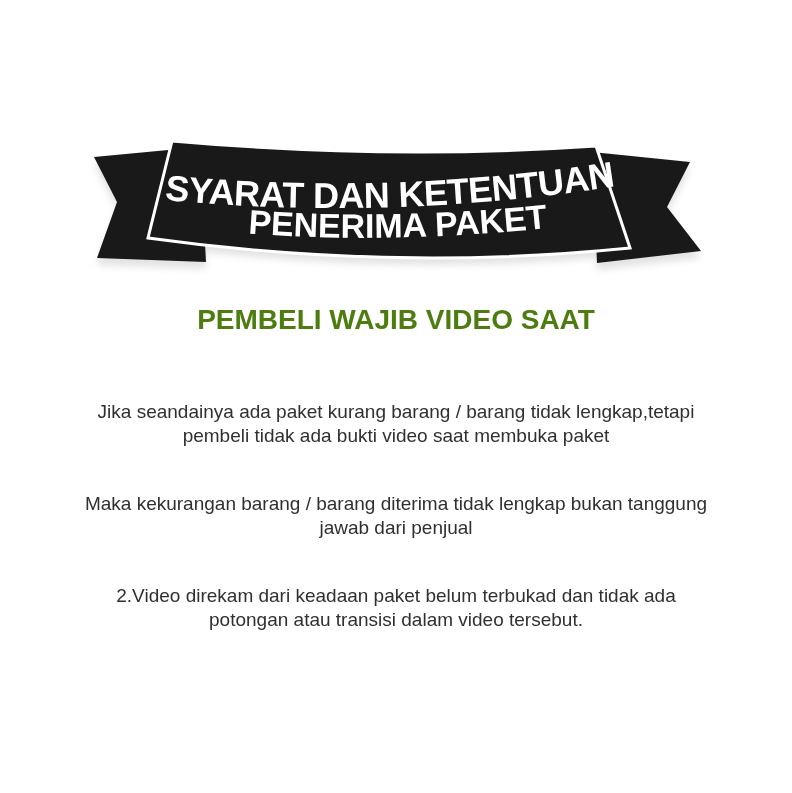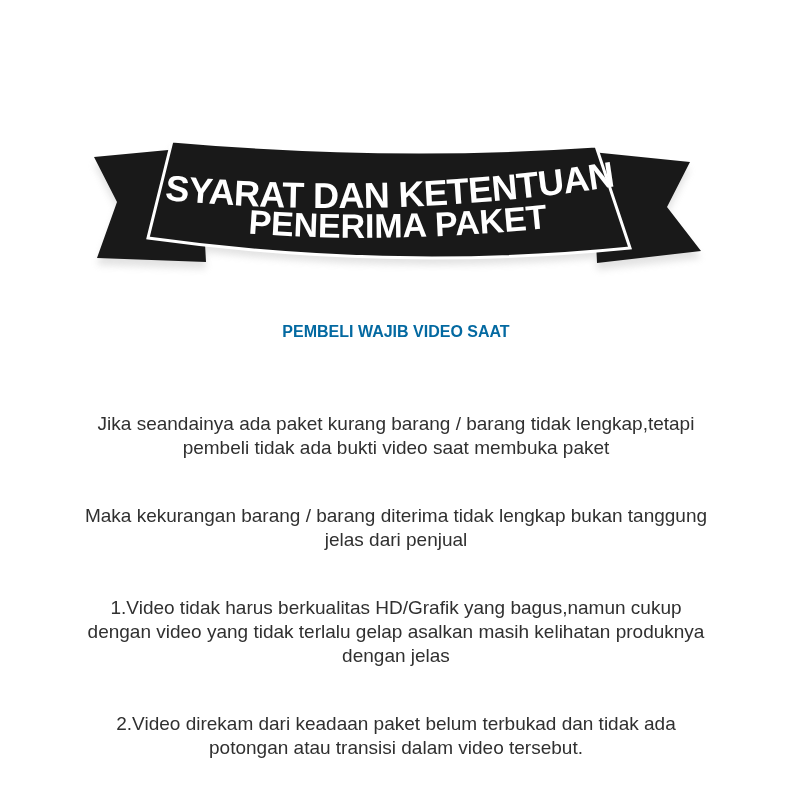--- a/index.html
+++ b/index.html
@@ -24,23 +24,23 @@
     transform:translateX(-50%);
     width:720px;
     text-align:center;
     color:#303030;
     font-size:19px;
     line-height:24px;
     white-space:pre-line;
   }
   .content .heading{
     font-weight:bold;
-    font-size:16px;
-    color:#0369a1;
-    margin:12px 0 20px 0;
+    font-size:28px;
+    color:#4d7c0f;
+    margin:0 0 20px 0;
   }
   .content p{
     margin:0 0 20px 0;
   }
 </style>
 </head>
 <body>
 
 <div class="page">
 
@@ -71,23 +71,20 @@
       <textPath href="#arc2" startOffset="50%" text-anchor="middle">PENERIMA PAKET</textPath>
     </text>
   </svg>
 
   <div class="content">
     <div class="heading">PEMBELI WAJIB VIDEO SAAT</div>
 
     <p>Jika seandainya ada paket kurang barang / barang tidak lengkap,tetapi
 pembeli tidak ada bukti video saat membuka paket</p>
     <p>Maka kekurangan barang / barang diterima tidak lengkap bukan tanggung
-jelas dari penjual</p>
-    <p>1.Video tidak harus berkualitas HD/Grafik yang bagus,namun cukup
-dengan video yang tidak terlalu gelap asalkan masih kelihatan produknya
-dengan jelas</p>
+jawab dari penjual</p>
     <p>2.Video direkam dari keadaan paket belum terbukad dan tidak ada
 potongan atau transisi dalam video tersebut.</p>
     
     
   </div>
 
 </div>
 
 </body></html>

